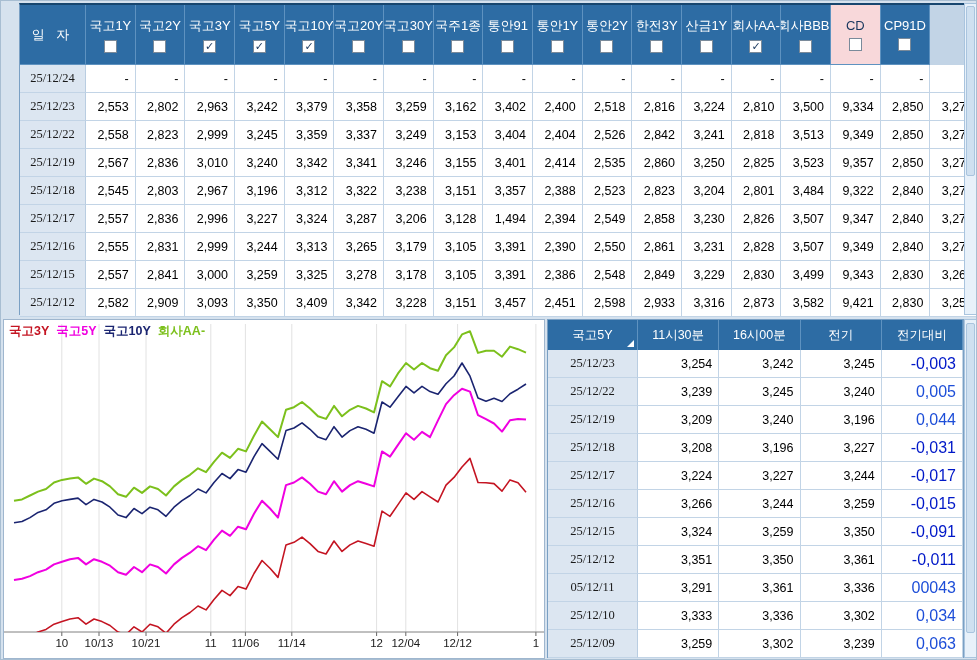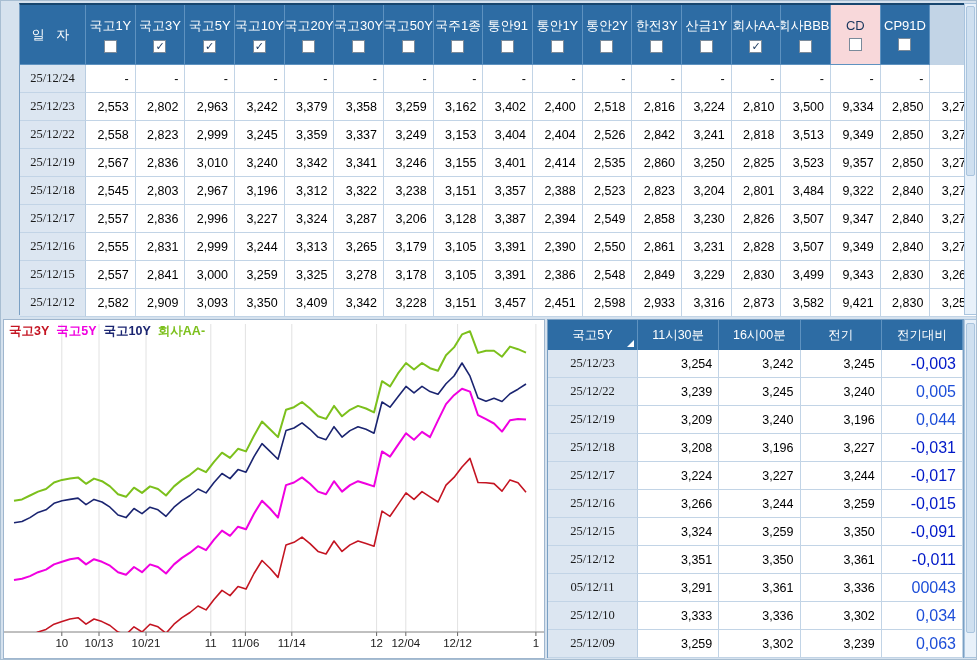--- a/index.html
+++ b/index.html
@@ -89,41 +89,41 @@
 <body>
 
 <div id="top-table">
     <div class="tt-header">
       <div class="hcell date-h">일  자</div>
       <div class="hcell">
         <span class="h-label">국고1Y</span>
         <span class="cb"></span>
       </div>
       <div class="hcell">
+        <span class="h-label">국고2Y</span>
+        <span class="cb"></span>
+      </div>
+      <div class="hcell">
         <span class="h-label">국고3Y</span>
         <span class="cb checked"></span>
       </div>
       <div class="hcell">
         <span class="h-label">국고5Y</span>
         <span class="cb checked"></span>
       </div>
       <div class="hcell">
         <span class="h-label">국고10Y</span>
         <span class="cb checked"></span>
       </div>
       <div class="hcell">
         <span class="h-label">국고20Y</span>
         <span class="cb"></span>
       </div>
       <div class="hcell">
         <span class="h-label">국고30Y</span>
-        <span class="cb"></span>
-      </div>
-      <div class="hcell">
-        <span class="h-label">국고50Y</span>
         <span class="cb"></span>
       </div>
       <div class="hcell">
         <span class="h-label">국주1종</span>
         <span class="cb"></span>
       </div>
       <div class="hcell">
         <span class="h-label">통안91</span>
         <span class="cb"></span>
       </div>
@@ -268,21 +268,21 @@
     <div class="tt-row">
       <div class="dcell">25/12/17</div>
       <div class="vcell">2,557</div>
       <div class="vcell">2,836</div>
       <div class="vcell">2,996</div>
       <div class="vcell">3,227</div>
       <div class="vcell">3,324</div>
       <div class="vcell">3,287</div>
       <div class="vcell">3,206</div>
       <div class="vcell">3,128</div>
-      <div class="vcell">3,387</div>
+      <div class="vcell">1,494</div>
       <div class="vcell">2,394</div>
       <div class="vcell">2,549</div>
       <div class="vcell">2,858</div>
       <div class="vcell">3,230</div>
       <div class="vcell">2,826</div>
       <div class="vcell">3,507</div>
       <div class="vcell">9,347</div>
       <div class="vcell">2,840</div>
       <div class="vcell">3,270</div>
     </div>

